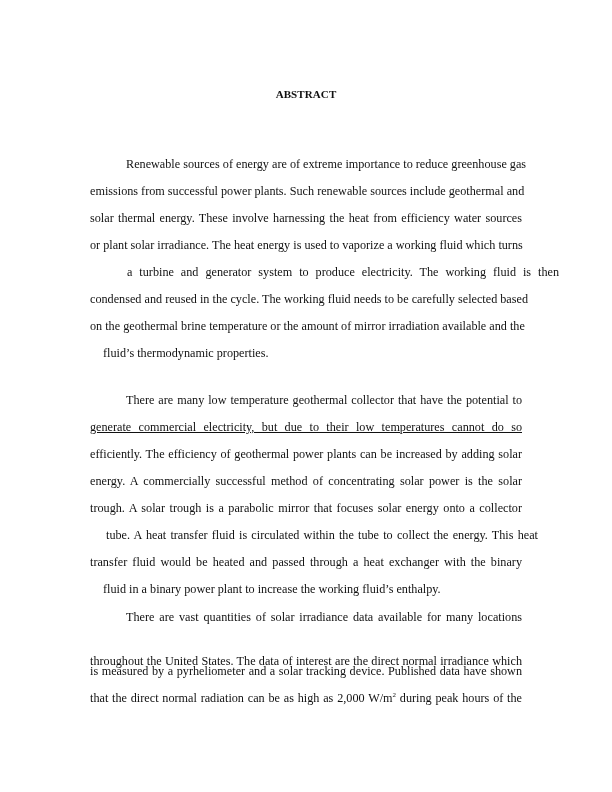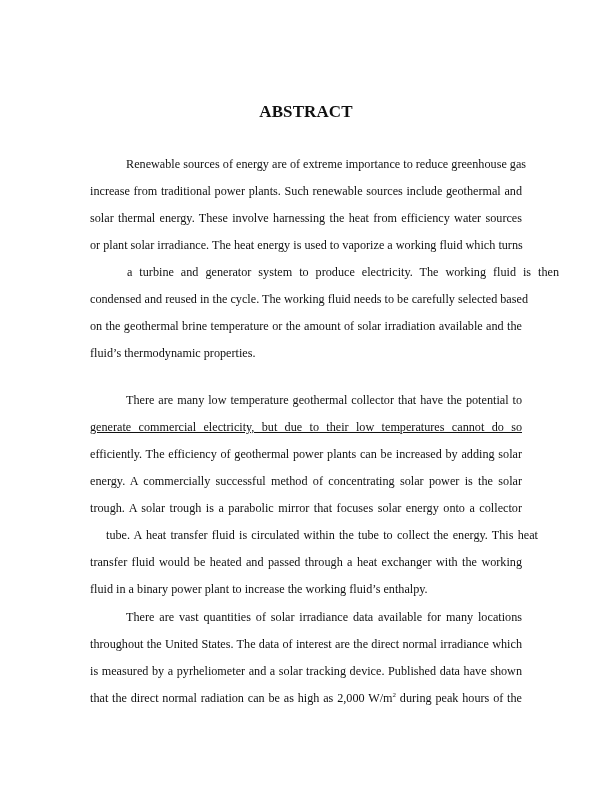--- a/index.html
+++ b/index.html
@@ -17,86 +17,87 @@
     }
     .page {
       position: absolute;
       left: 0; top: 0;
       width: 612px;
       height: 792px;
       background: #ffffff;
     }
     .title {
       position: absolute;
-      top: 102px;
+      top: 88px;
       left: 0;
       width: 612px;
       text-align: center;
       font-weight: bold;
-      font-size: 17px;
+      font-size: 11px;
       letter-spacing: 0.1px;
     }
     .body-text {
       position: absolute;
       left: 90px;
       width: 432px;
       font-size: 12.2px;
     }
     .line {
       position: absolute;
       left: 0;
       width: 432px;
       height: 16px;
       line-height: 16px;
       white-space: nowrap;
       text-align: justify;
       text-align-last: justify;
     }
     .line.last {
       text-align-last: left;
+      margin-left: 13px;
     }
     .line.indent {
       left: 36px;
       width: 396px;
     }
     sup {
       font-size: 7px;
       vertical-align: 5px;
       line-height: 0;
     }
   </style>
 </head>
 <body>
 
 <div class="page">
 
   <div class="title">ABSTRACT</div>
 
   <div class="body-text" style="top:156px;">
     <div class="line indent" style="top:0px;">Renewable sources of energy are of extreme importance to reduce greenhouse gas</div>
-    <div class="line" style="top:27px;">increase from traditional power plants. Such renewable sources include geothermal and</div>
+    <div class="line" style="top:27px;">emissions from successful power plants. Such renewable sources include geothermal and</div>
     <div class="line" style="top:54px;">solar thermal energy. These involve harnessing the heat from efficiency water sources</div>
     <div class="line" style="top:81px;">or plant solar irradiance. The heat energy is used to vaporize a working fluid which turns</div>
     <div class="line" style="top:108px;margin-left:37px;">a turbine and generator system to produce electricity. The working fluid is then</div>
     <div class="line" style="top:135px;">condensed and reused in the cycle. The working fluid needs to be carefully selected based</div>
-    <div class="line" style="top:162px;">on the geothermal brine temperature or the amount of solar irradiation available and the</div>
+    <div class="line" style="top:162px;">on the geothermal brine temperature or the amount of mirror irradiation available and the</div>
     <div class="line last" style="top:189px;">fluid’s thermodynamic properties.</div>
   </div>
 
   <div class="body-text" style="top:392px;">
     <div class="line indent" style="top:0px;">There are many low temperature geothermal collector that have the potential to</div>
     <div class="line" style="top:27px;text-decoration:underline;">generate commercial electricity, but due to their low temperatures cannot do so</div>
     <div class="line" style="top:54px;">efficiently. The efficiency of geothermal power plants can be increased by adding solar</div>
     <div class="line" style="top:81px;">energy. A commercially successful method of concentrating solar power is the solar</div>
     <div class="line" style="top:108px;">trough. A solar trough is a parabolic mirror that focuses solar energy onto a collector</div>
     <div class="line" style="top:135px;margin-left:16px;">tube. A heat transfer fluid is circulated within the tube to collect the energy. This heat</div>
-    <div class="line" style="top:162px;">transfer fluid would be heated and passed through a heat exchanger with the working</div>
+    <div class="line" style="top:162px;">transfer fluid would be heated and passed through a heat exchanger with the binary</div>
     <div class="line last" style="top:189px;">fluid in a binary power plant to increase the working fluid’s enthalpy.</div>
   </div>
 
   <div class="body-text" style="top:609px;">
     <div class="line indent" style="top:0px;">There are vast quantities of solar irradiance data available for many locations</div>
-    <div class="line" style="top:27px;">throughout the United States. The data of interest are the direct normal irradiance which</div>
+    <div class="line" style="top:44px;">throughout the United States. The data of interest are the direct normal irradiance which</div>
     <div class="line" style="top:54px;">is measured by a pyrheliometer and a solar tracking device. Published data have shown</div>
     <div class="line" style="top:81px;"><span>that the direct normal radiation can be as high as 2,000 W/m</span><sup>2</sup><span> during peak hours of the</span></div>
   </div>
 
 </div>
 
 </body></html>

